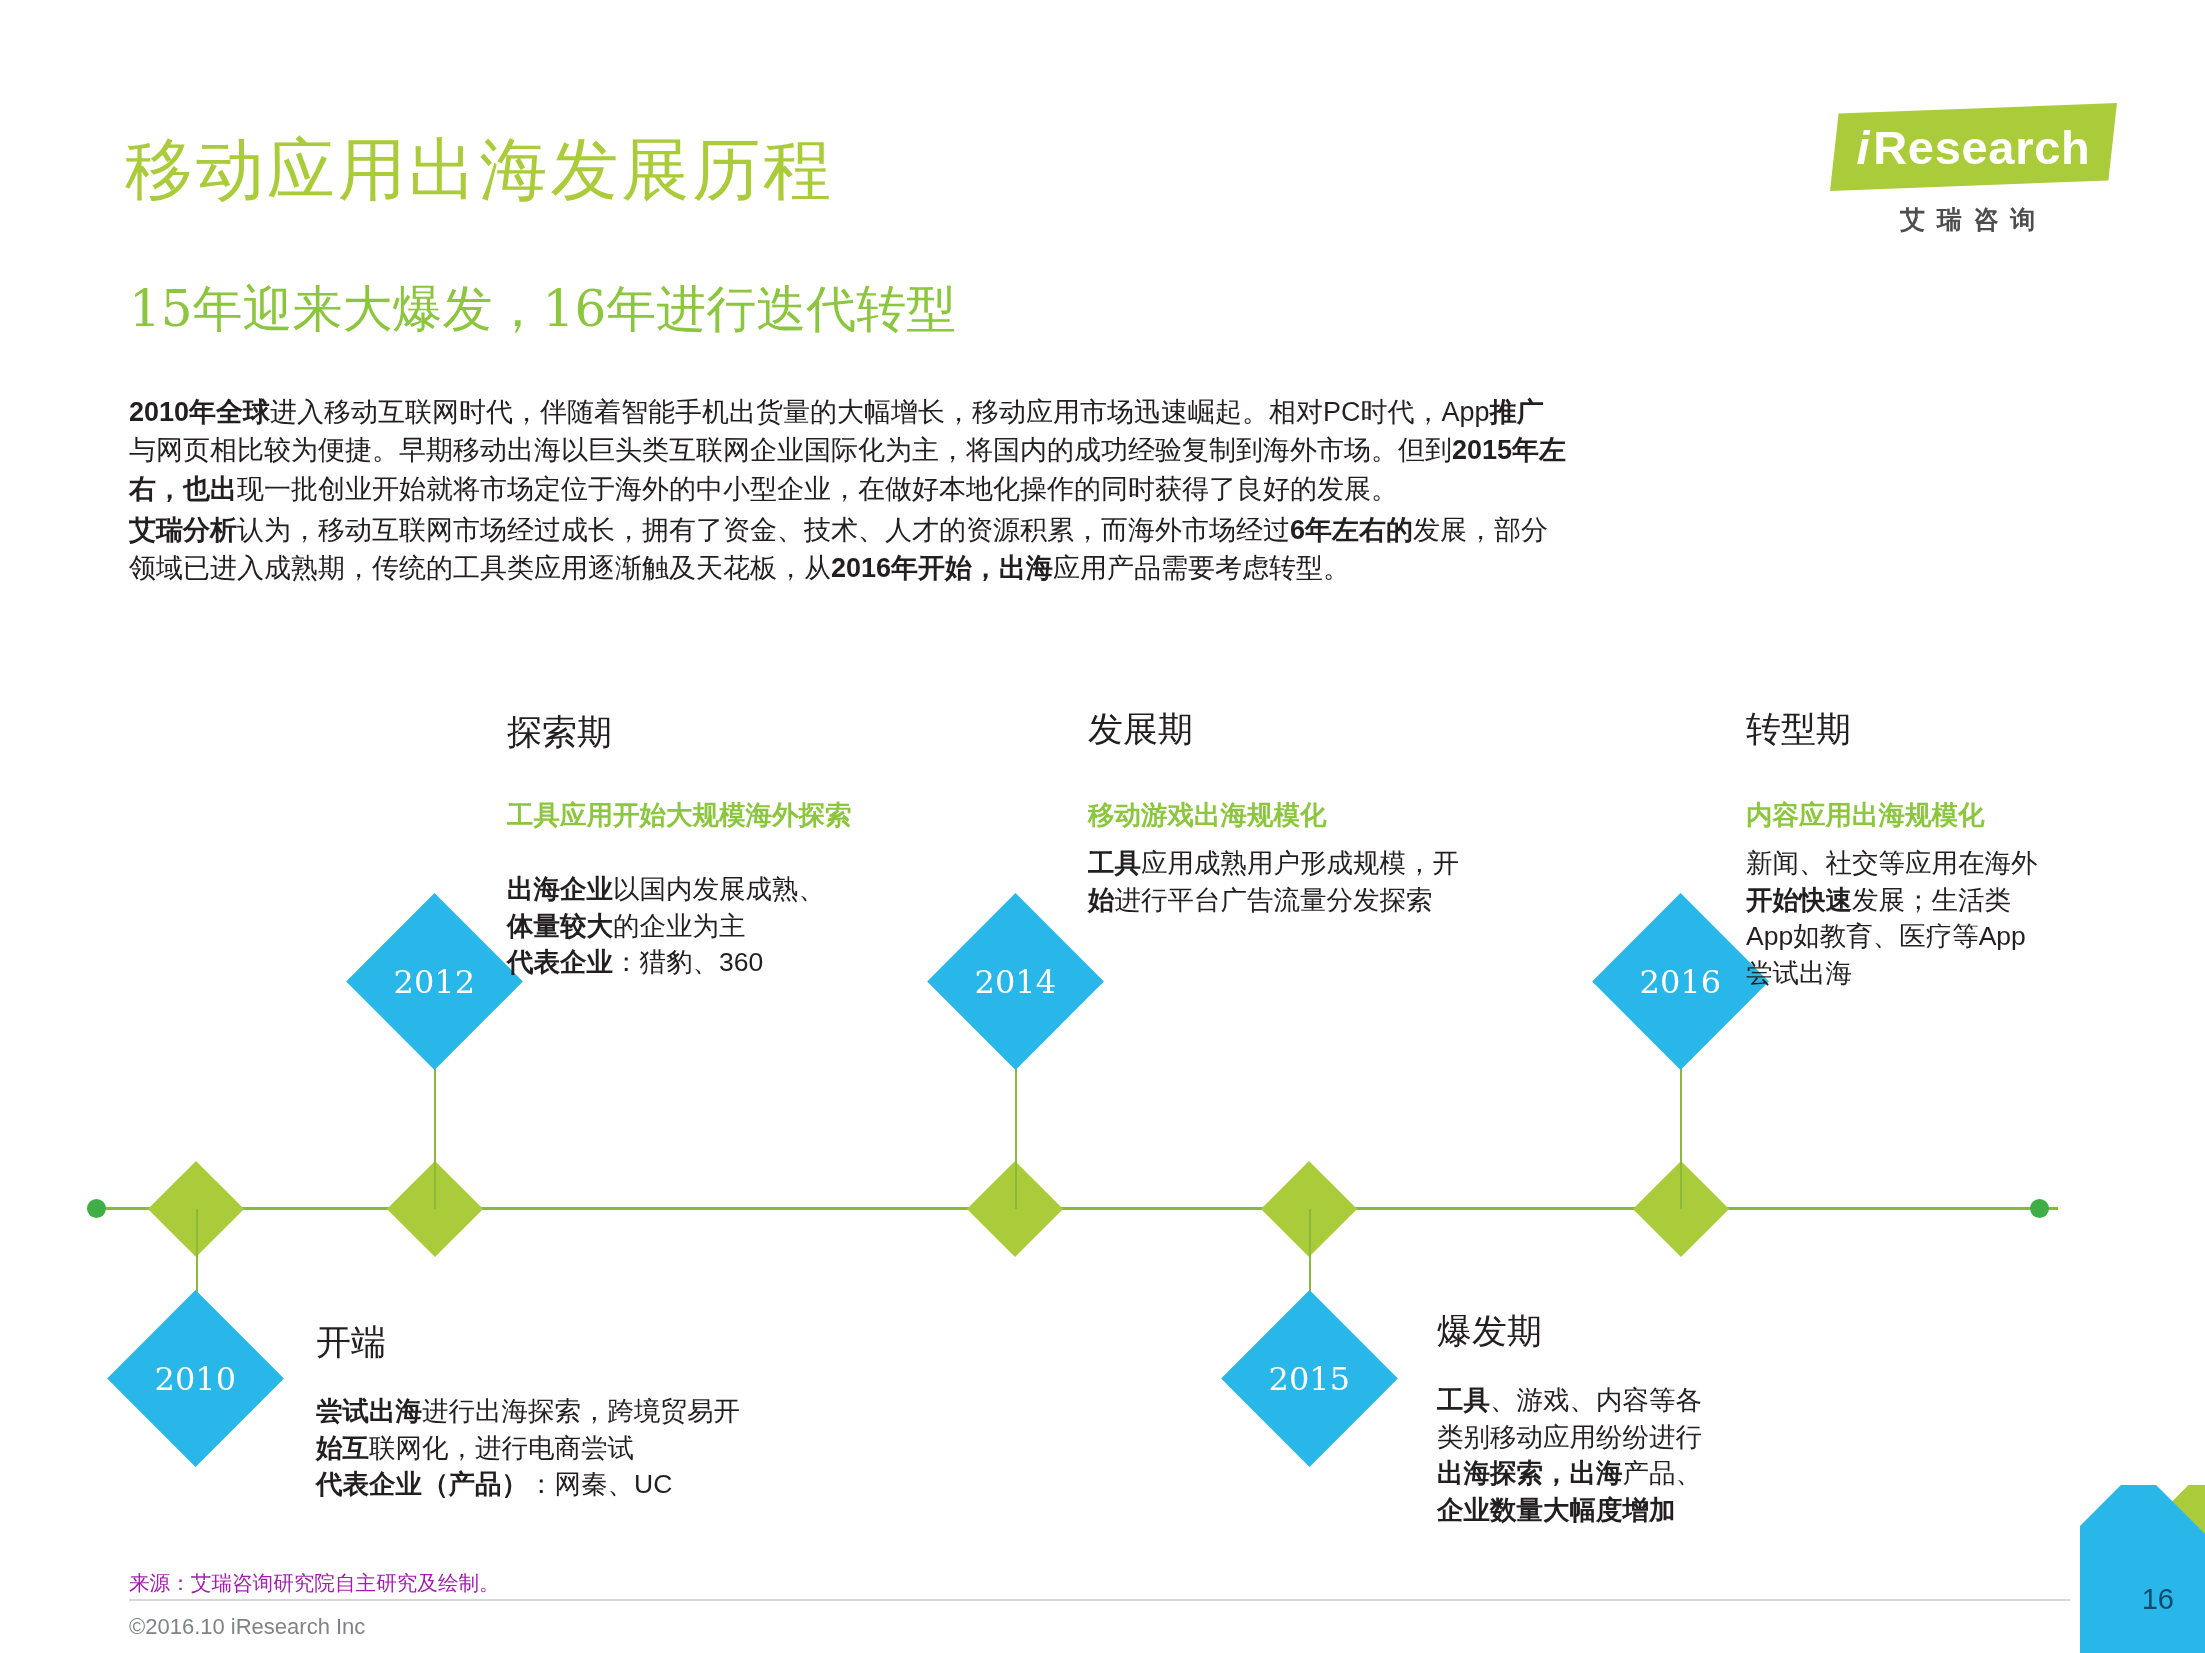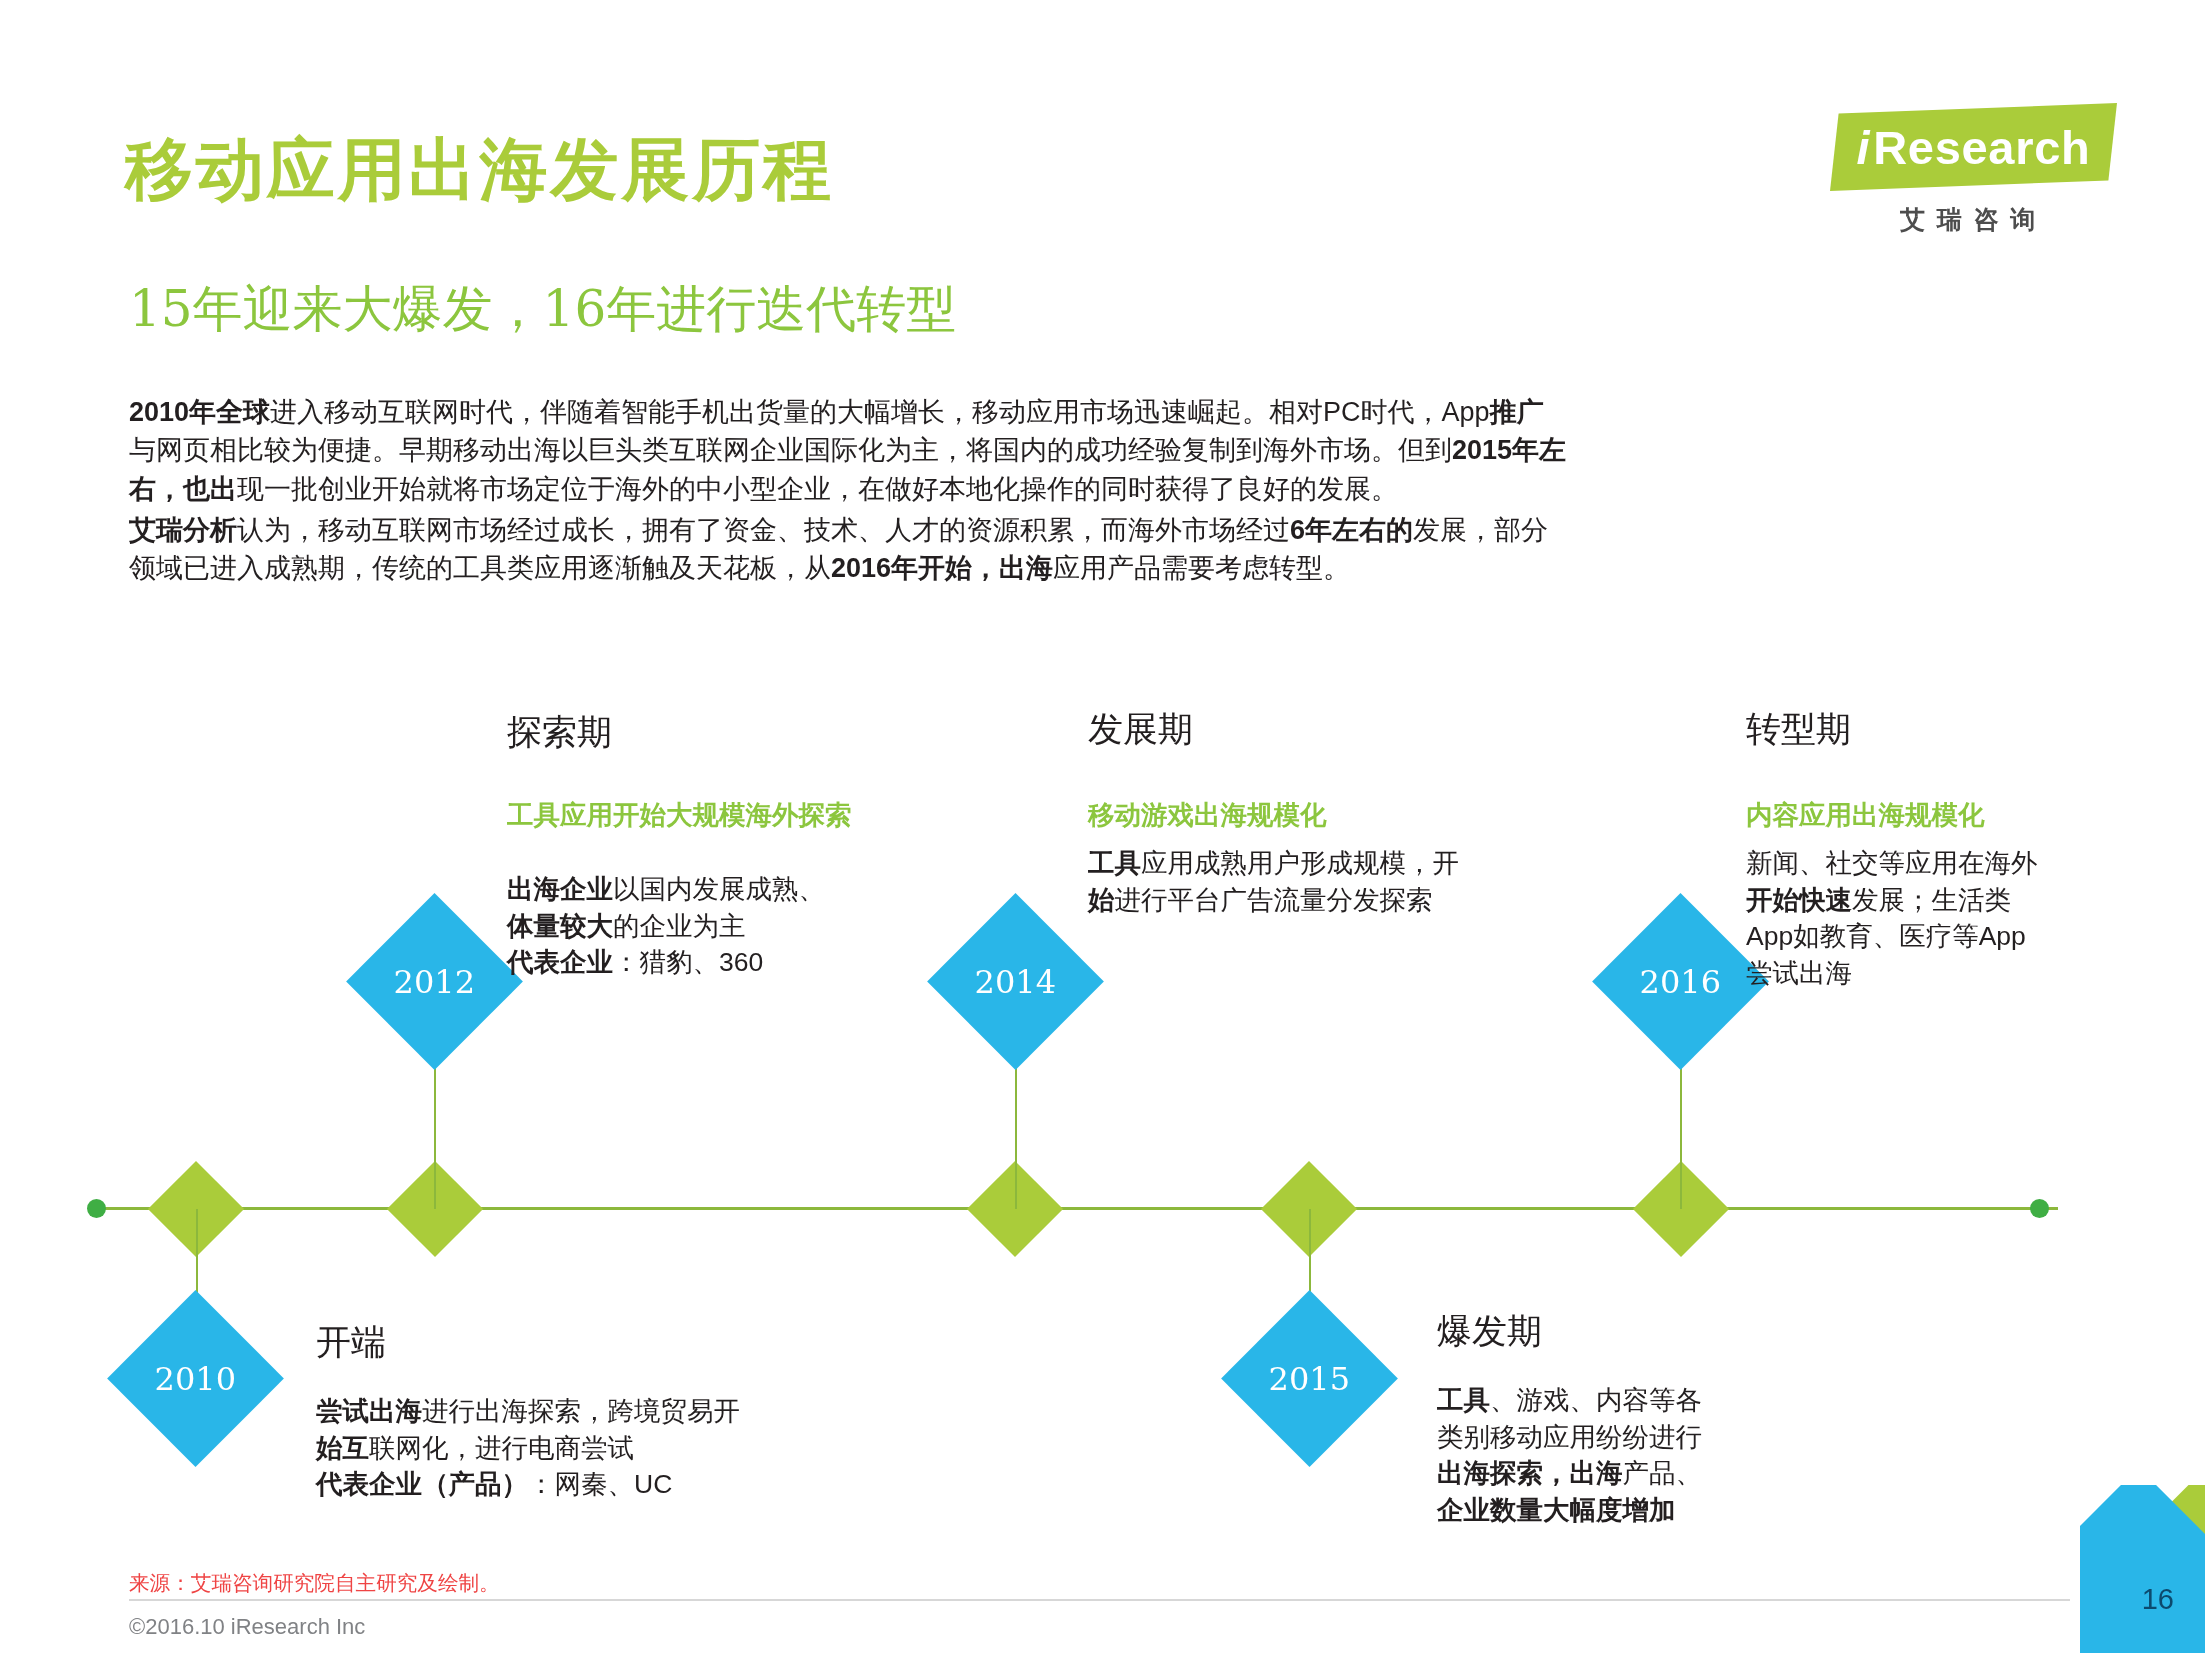--- a/index.html
+++ b/index.html
@@ -65,21 +65,20 @@
   
   .title-main {
     position: absolute;
     top: 125px;
     left: 125px;
     font-size: 68px;
     color: #aacc3a;
     font-family: "DejaVu Serif", serif;
     letter-spacing: 2.9px;
     white-space: nowrap;
-    font-weight: bold;
   }
   .title-sub {
     position: absolute;
     top: 276px;
     left: 129px;
     font-size: 50px;
     color: #8cc63e;
     font-family: "DejaVu Serif", serif;
     white-space: nowrap;
   }
@@ -179,21 +178,21 @@
     font-family: "Liberation Sans", sans-serif;
     font-weight: bold;
   }
 
   
   .source-note {
     position: absolute;
     left: 129px;
     top: 1569px;
     font-size: 20.6px;
-    color: #ef4444;
+    color: #a21caf;
     font-family: "DejaVu Serif", serif;
   }
   .footer-rule {
     position: absolute;
     left: 129px;
     top: 1599px;
     width: 1941px;
     height: 1.5px;
     background: #d7d7d7;
   }

